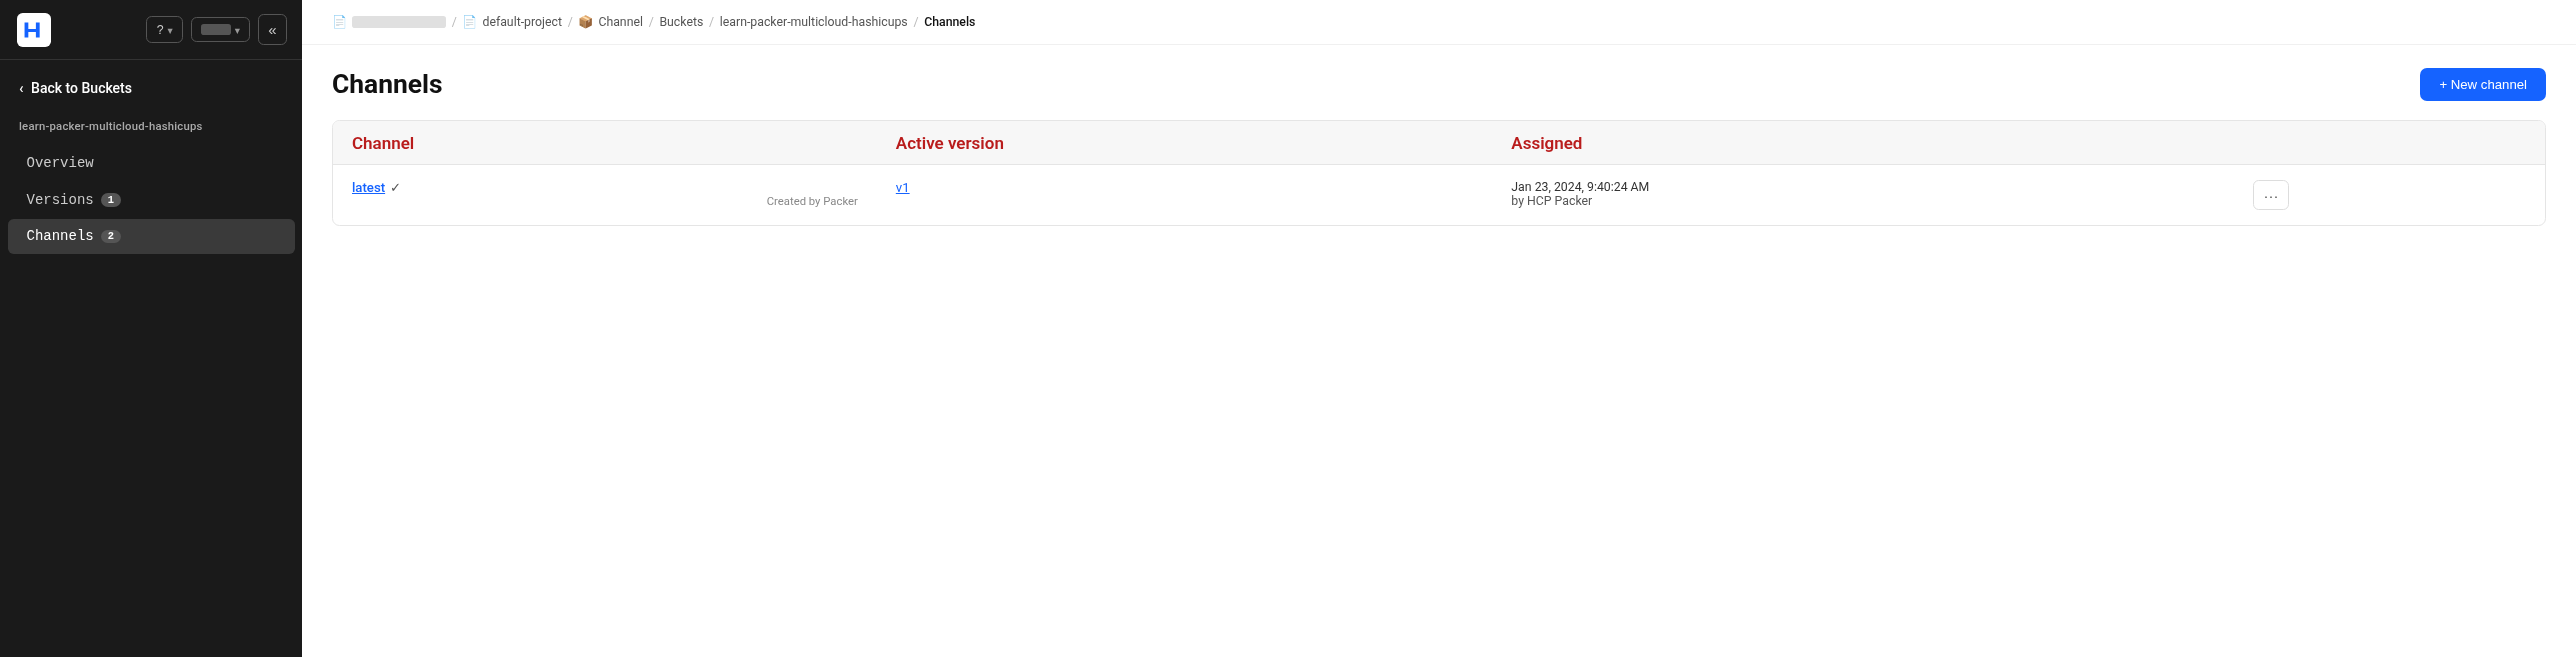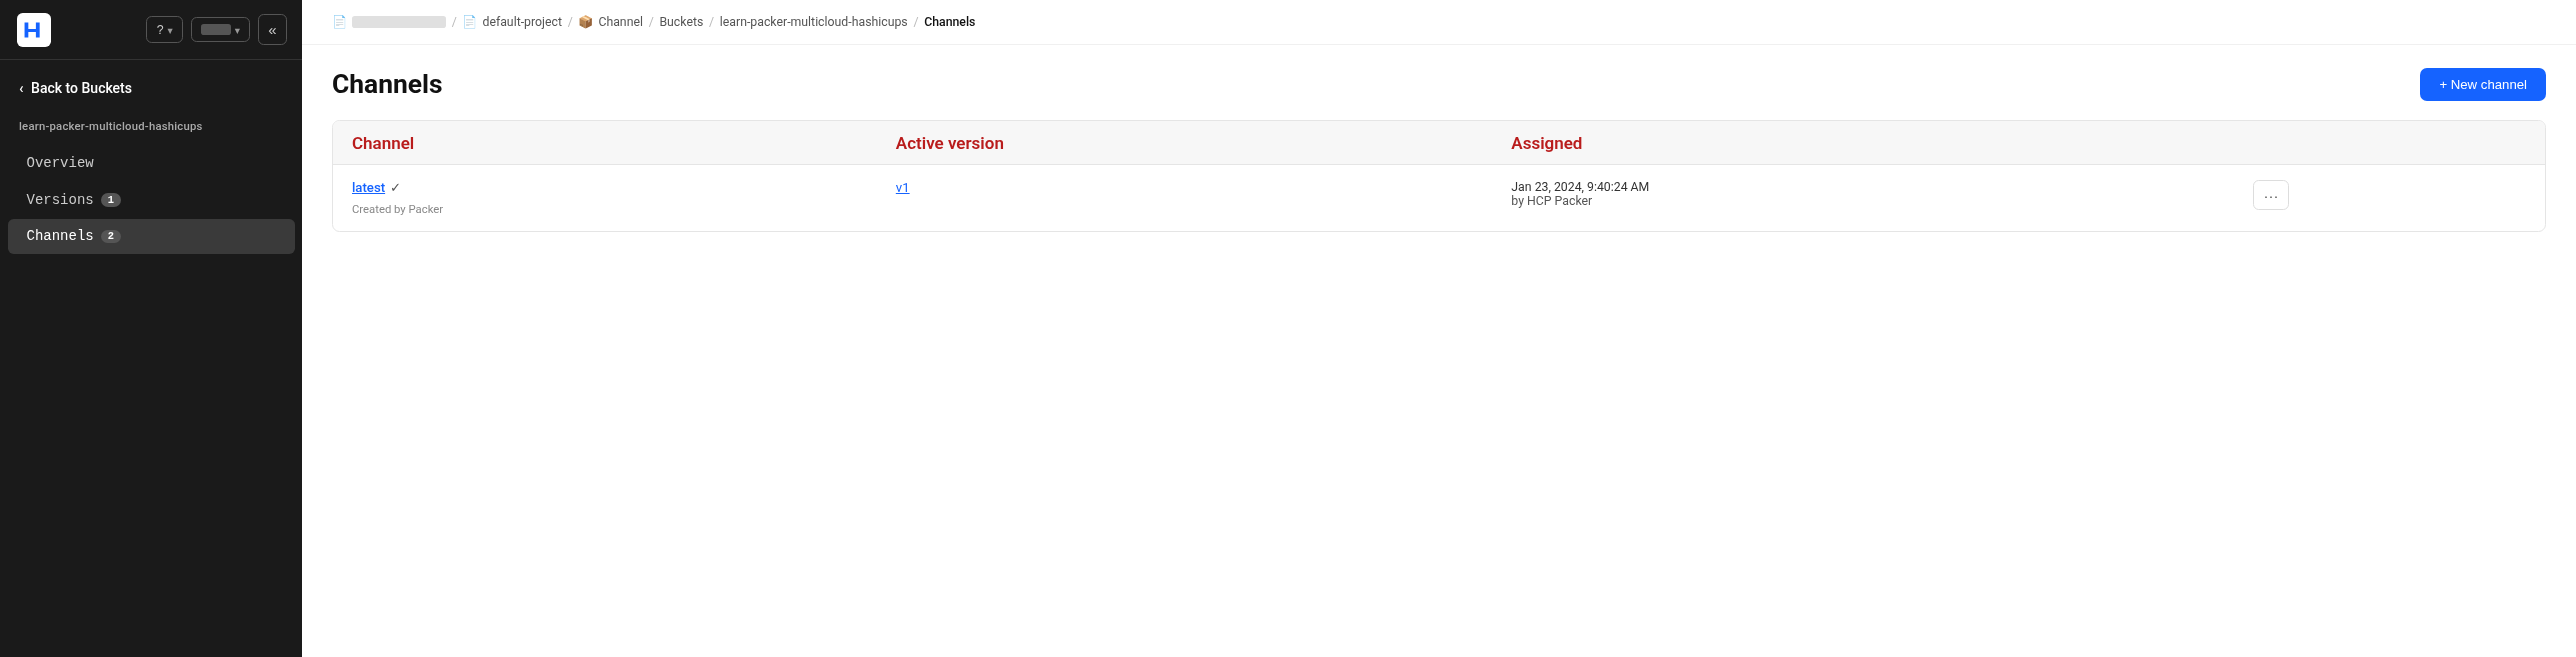--- a/index.html
+++ b/index.html
@@ -206,21 +206,21 @@
       display: inline-block;
       width: 113px;
       height: 12.3px;
       background: #e0e0e0;
       border-radius: 2.8px;
       vertical-align: middle;
     }
 
     .check-icon { color: #555; font-size: 13.2px; margin-left: 3.8px; }
 
-    .sub-text { font-size: 11.3px; color: #888; margin-top: 8px; }
+    .sub-text { font-size: 11.3px; color: #888; margin-top: 0; text-align: right; }
 
     .more-btn {
       border: 0.9px solid #ddd;
       border-radius: 5.7px;
       background: #fff;
       padding: 5.7px 9.4px;
       cursor: pointer;
       color: #555;
       font-size: 15px;
       display: flex;

